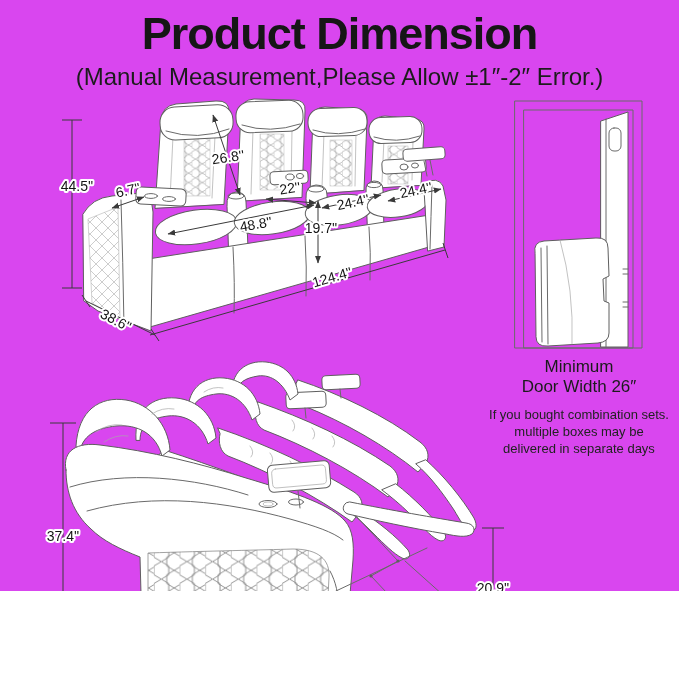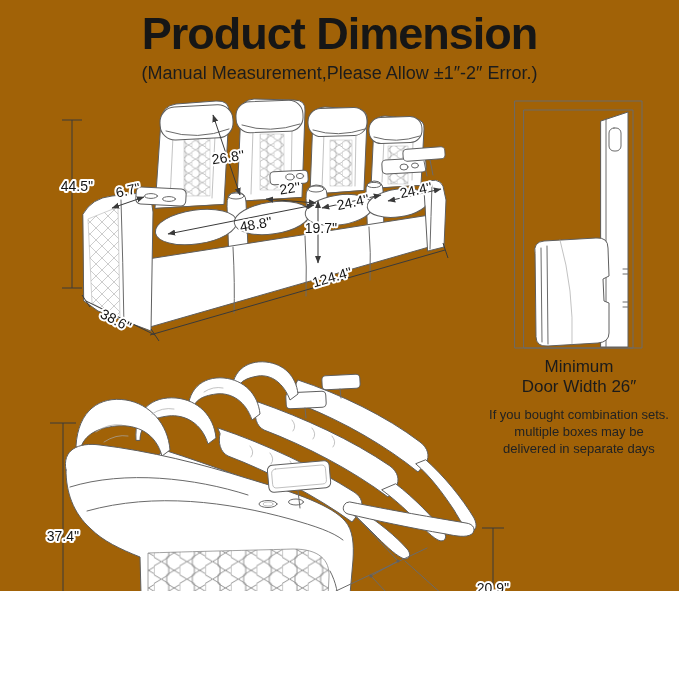--- a/index.html
+++ b/index.html
@@ -1,20 +1,20 @@
 <!DOCTYPE html>
 <html><head>
 <meta charset="utf-8">
 <style>
   html,body{margin:0;padding:0;background:#fff;}
-  .stage{position:relative;width:679px;height:591px;background:#a16207;overflow:hidden;
+  .stage{position:relative;width:679px;height:591px;background:#d946ef;overflow:hidden;
          font-family:"Liberation Sans",sans-serif;color:#161616;}
   .hdr{position:absolute;top:8px;left:0;width:679px;text-align:center;}
   .hdr h1{margin:0;font-size:45px;font-weight:700;color:#161616;letter-spacing:-1px;}
-  .hdr p{margin:3px 0 4px;font-size:18px;color:#1c1c1c;}
+  .hdr p{margin:3px 0 4px;font-size:24px;color:#1c1c1c;}
   svg.art{position:absolute;left:0;top:0;}
   .s{fill:#fff;stroke:#5f5f5f;stroke-width:1;stroke-linejoin:round;stroke-linecap:round;}
   .l{fill:none;stroke:#6a6a6a;stroke-width:1;stroke-linecap:round;stroke-linejoin:round;}
   .lt{fill:none;stroke:#a8a8a8;stroke-width:.7;stroke-linecap:round;}
   .dim{fill:none;stroke:#3a3a3a;stroke-width:1;stroke-linecap:butt;}
   text.dl{font-size:14px;fill:#141414;text-anchor:middle;
           paint-order:stroke;stroke:#fff;stroke-width:4px;stroke-linejoin:round;
           font-family:"Liberation Sans",sans-serif;}
   .doorcap{position:absolute;left:476px;top:357px;width:206px;text-align:center;color:#1b1b1b;}
   .doorcap .cl{font-size:17px;line-height:1.2;}

